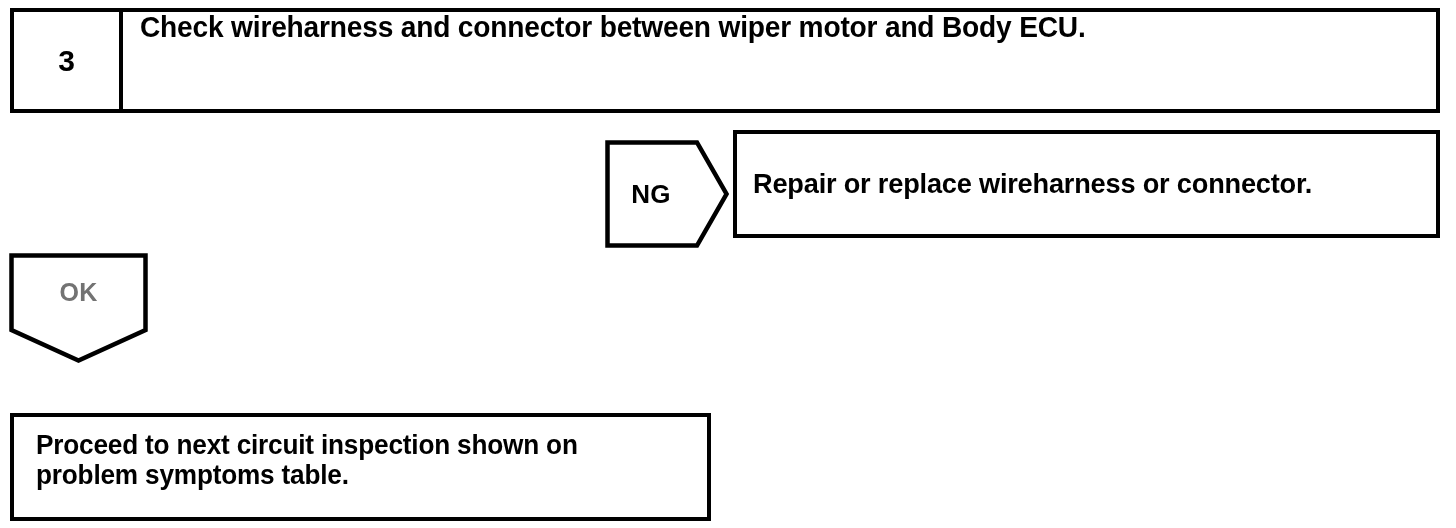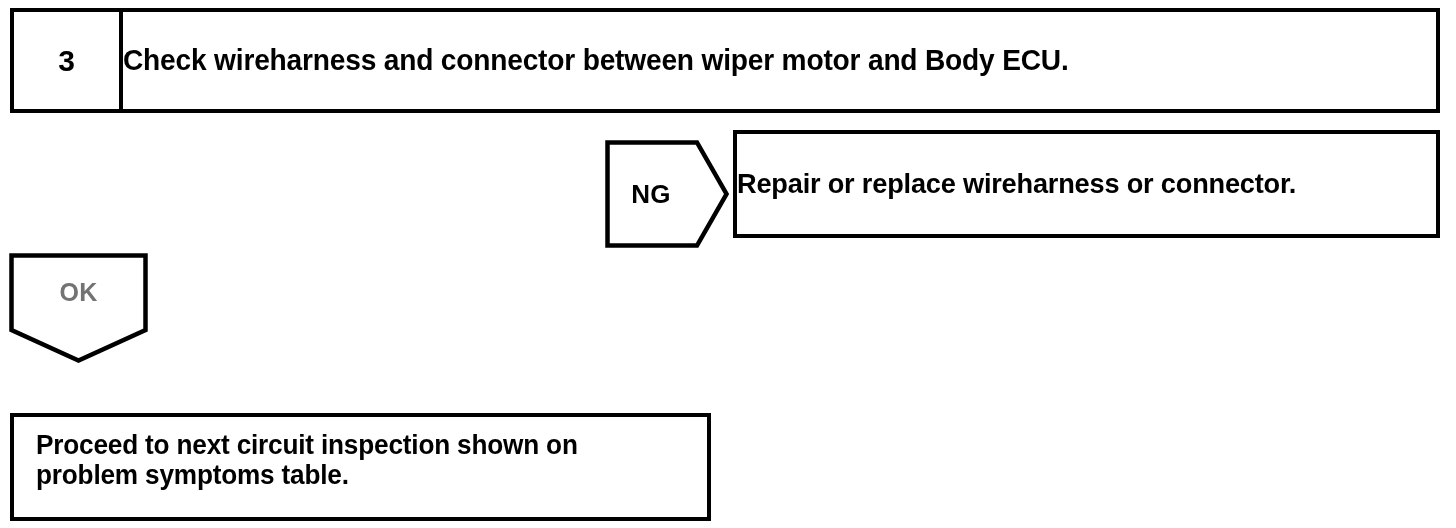--- a/index.html
+++ b/index.html
@@ -44,21 +44,22 @@
   .step-number-text {
     font-size: 30px;
     font-weight: bold;
     color: #000000;
     letter-spacing: 0px;
     line-height: 1;
   }
   .step-text-cell {
     flex: 1 1 auto;
     display: flex;
-    align-items: center;
+    align-items: flex-start;
+    padding-left: 17px;
     box-sizing: border-box;
   }
   .step-text {
     font-size: 29px;
     font-weight: bold;
     color: #000000;
     line-height: 1.05;
     letter-spacing: -0.2px;
     transform: scaleX(0.97);
     transform-origin: left center;
@@ -97,20 +98,21 @@
     position: absolute;
     left: 733px;
     top: 130px;
     width: 707px;
     height: 108px;
     box-sizing: border-box;
     border: 4px solid #000000;
     background: #ffffff;
     display: flex;
     align-items: center;
+    padding-left: 16px;
   }
   .result-box-text {
     font-size: 28px;
     font-weight: bold;
     color: #000000;
     line-height: 1.05;
     letter-spacing: -0.2px;
     transform: scaleX(0.97);
     transform-origin: left center;
   }

